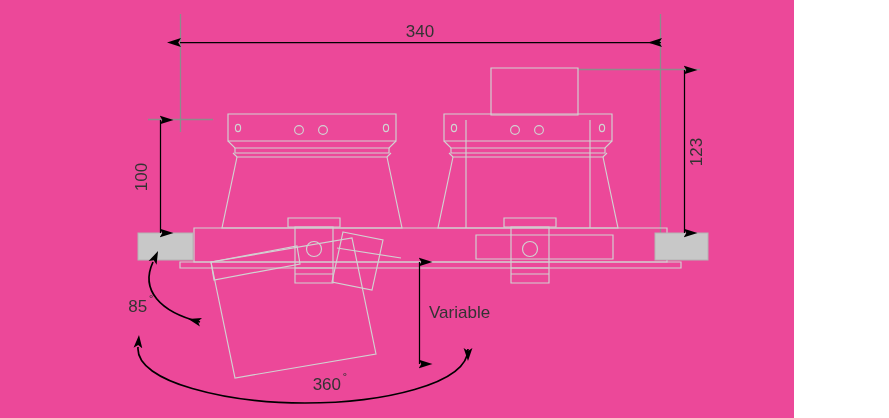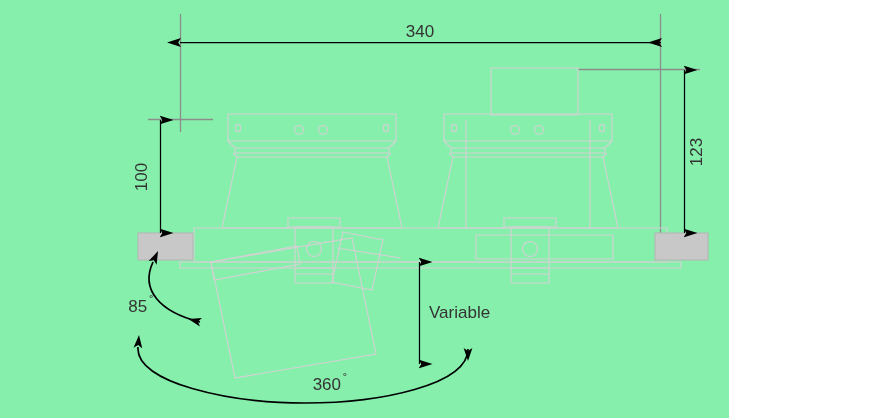--- a/index.html
+++ b/index.html
@@ -1,17 +1,17 @@
 <!DOCTYPE html>
 <html><head>
 <meta charset="utf-8">
 <style>
   html,body{margin:0;padding:0;background:#ffffff;}
   body{font-family:"Liberation Sans","DejaVu Sans",sans-serif;}
-  #stage{position:relative;width:729px;height:418px;background:#86efac;overflow:hidden;}
+  #stage{position:relative;width:794px;height:418px;background:#ec4899;overflow:hidden;}
   #stage svg{position:absolute;left:0;top:0;}
   .dimtxt{font-family:"Liberation Sans","DejaVu Sans",sans-serif;font-size:17px;fill:#333333;}
   .dimtxt-rot{font-family:"Liberation Sans","DejaVu Sans",sans-serif;font-size:17px;fill:#333333;}
 </style>
 </head>
 <body>
 
 <div id="stage">
 
   <svg width="889" height="418" viewBox="0 0 889 418">

